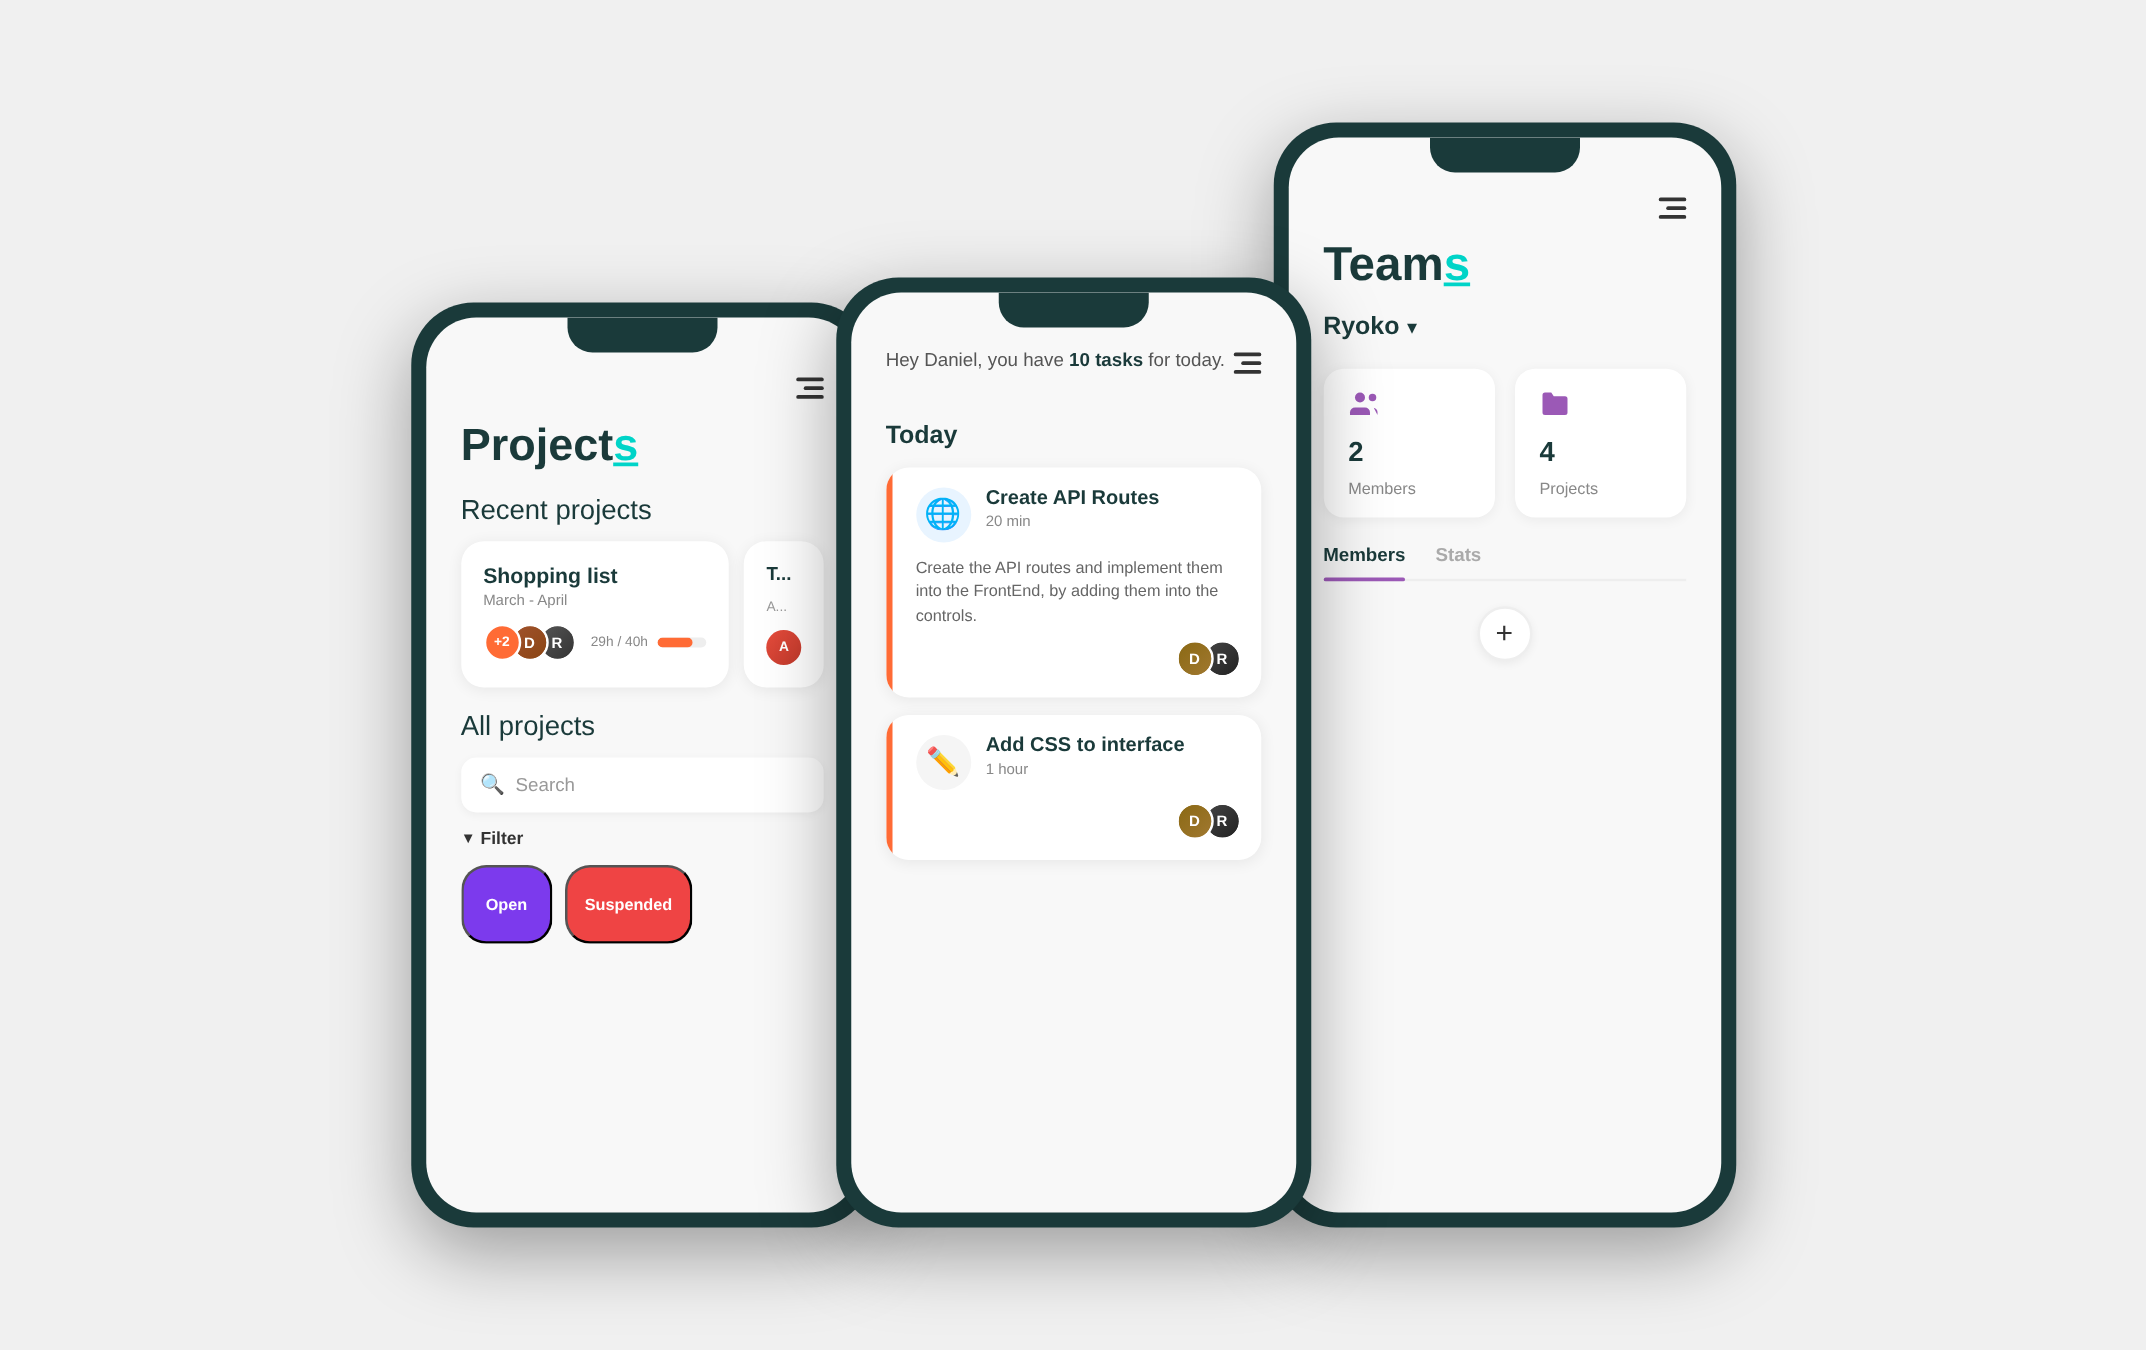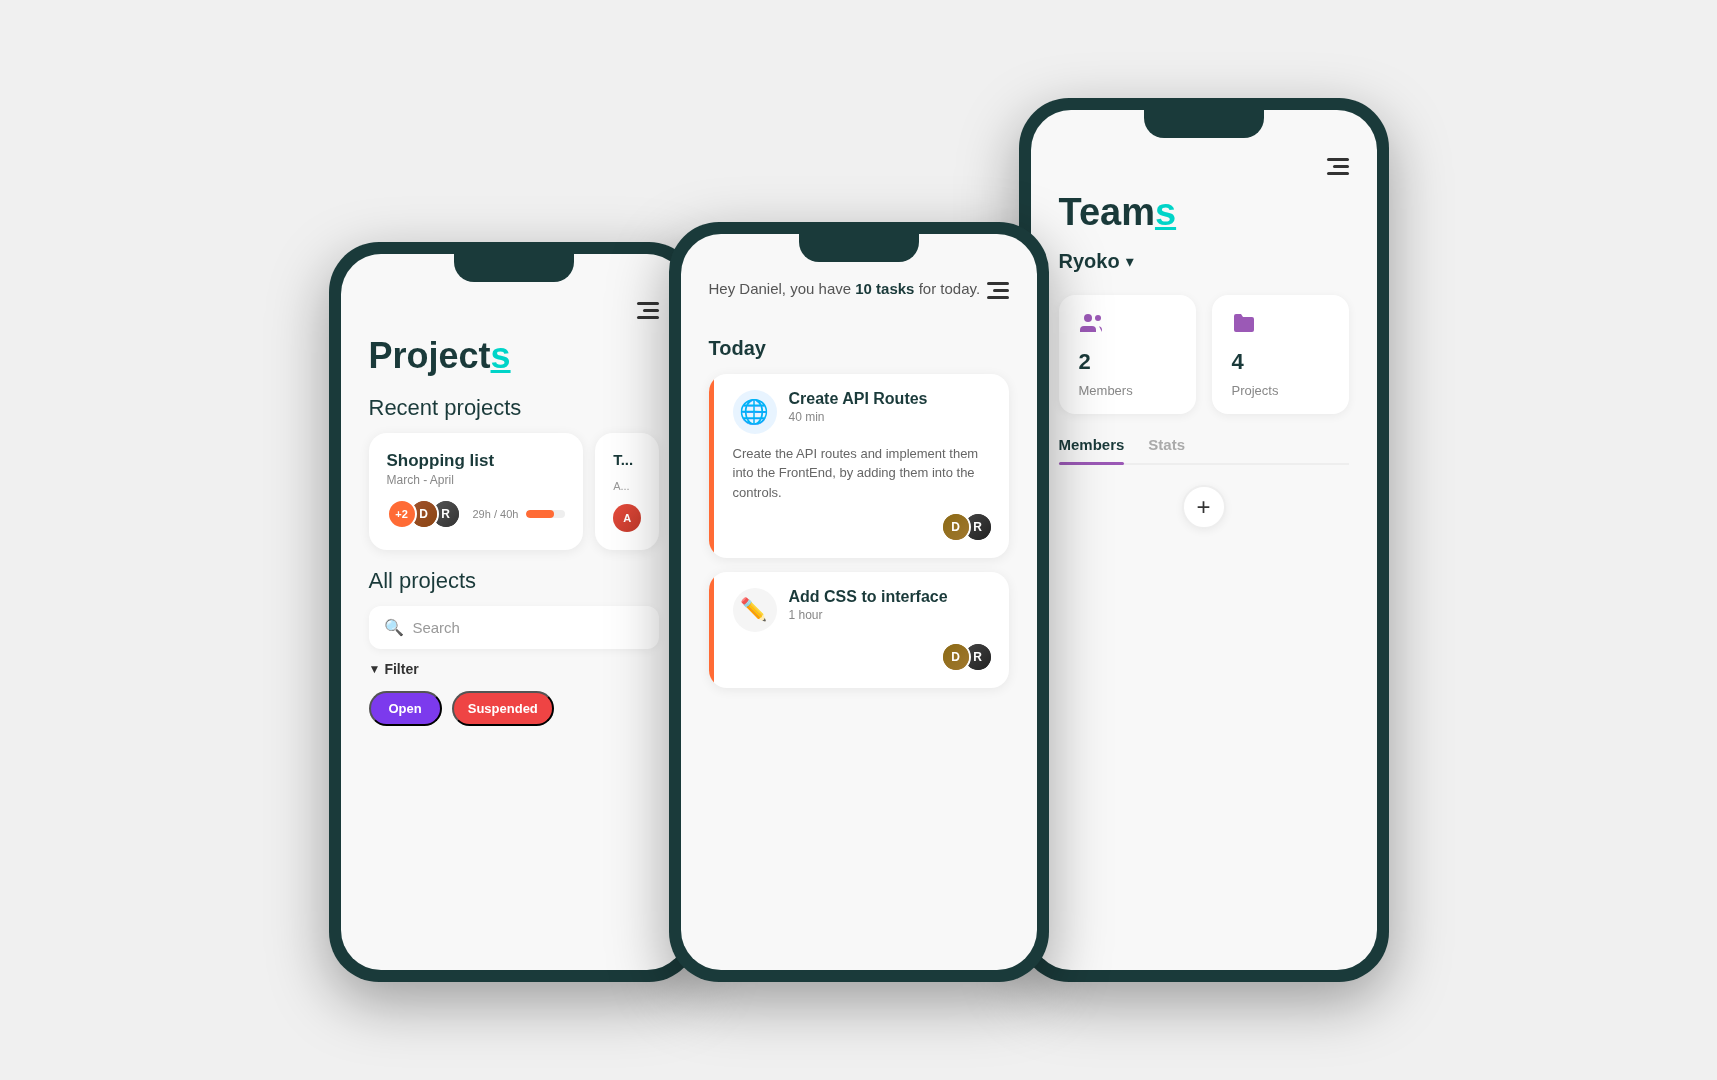--- a/index.html
+++ b/index.html
@@ -240,21 +240,21 @@
       font-weight: 600;
       display: flex;
       align-items: center;
       gap: 4px;
     }
 
     .badge-open {
       background: #7c3aed;
       color: white;
       border-radius: 20px;
-      padding: 8px 18px;
+      padding: 22px 18px;
       font-size: 13px;
       font-weight: 600;
     }
 
     .badge-suspended {
       background: #ef4444;
       color: white;
       border-radius: 20px;
       padding: 6px 14px;
       font-size: 13px;
@@ -611,21 +611,21 @@
 
         <div class="today-label">Today</div>
 
         <div class="task-card">
           <div class="task-card-header">
             <div class="task-icon">
               <span>🌐</span>
             </div>
             <div class="task-title-section">
               <div class="task-title">Create API Routes</div>
-              <div class="task-duration">40 min</div>
+              <div class="task-duration">20 min</div>
             </div>
           </div>
           <div class="task-description">Create the API routes and implement them into the FrontEnd, by adding them into the controls.</div>
           <div class="task-card-footer">
             <div class="avatars">
               <div class="avatar-img av3">
                 <div class="face" style="background:linear-gradient(135deg,#8b6914,#a07830);">D</div>
               </div>
               <div class="avatar-img av4">
                 <div class="face" style="background:linear-gradient(135deg,#444,#222);">R</div>

